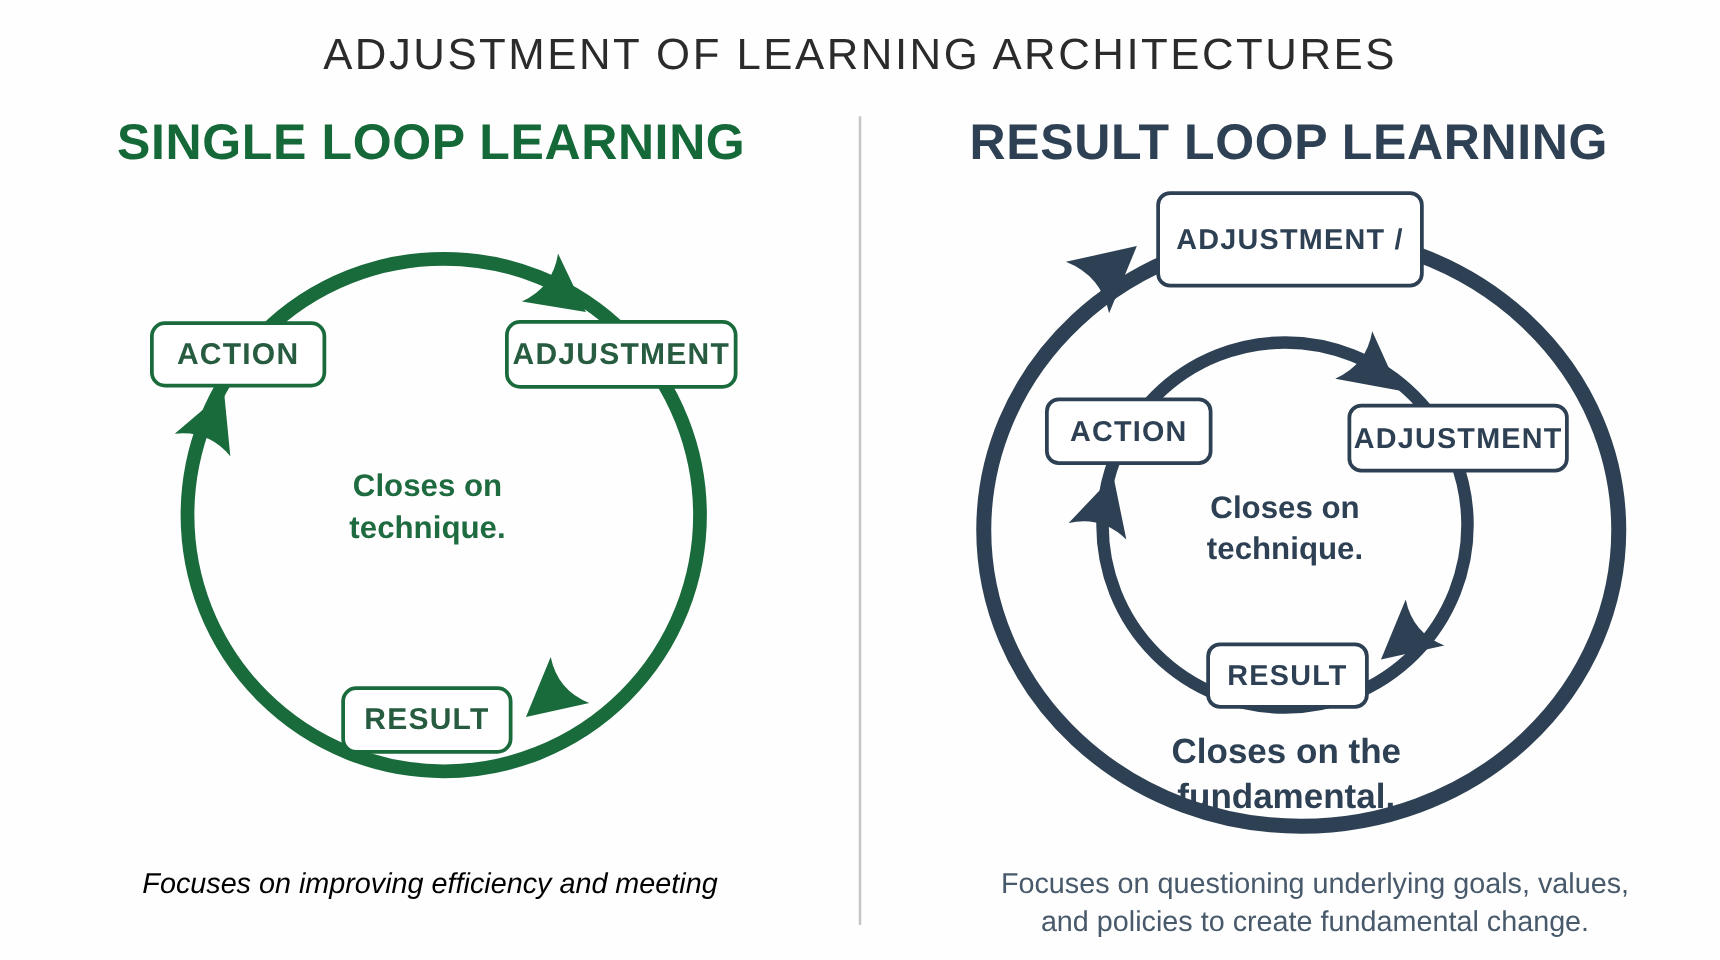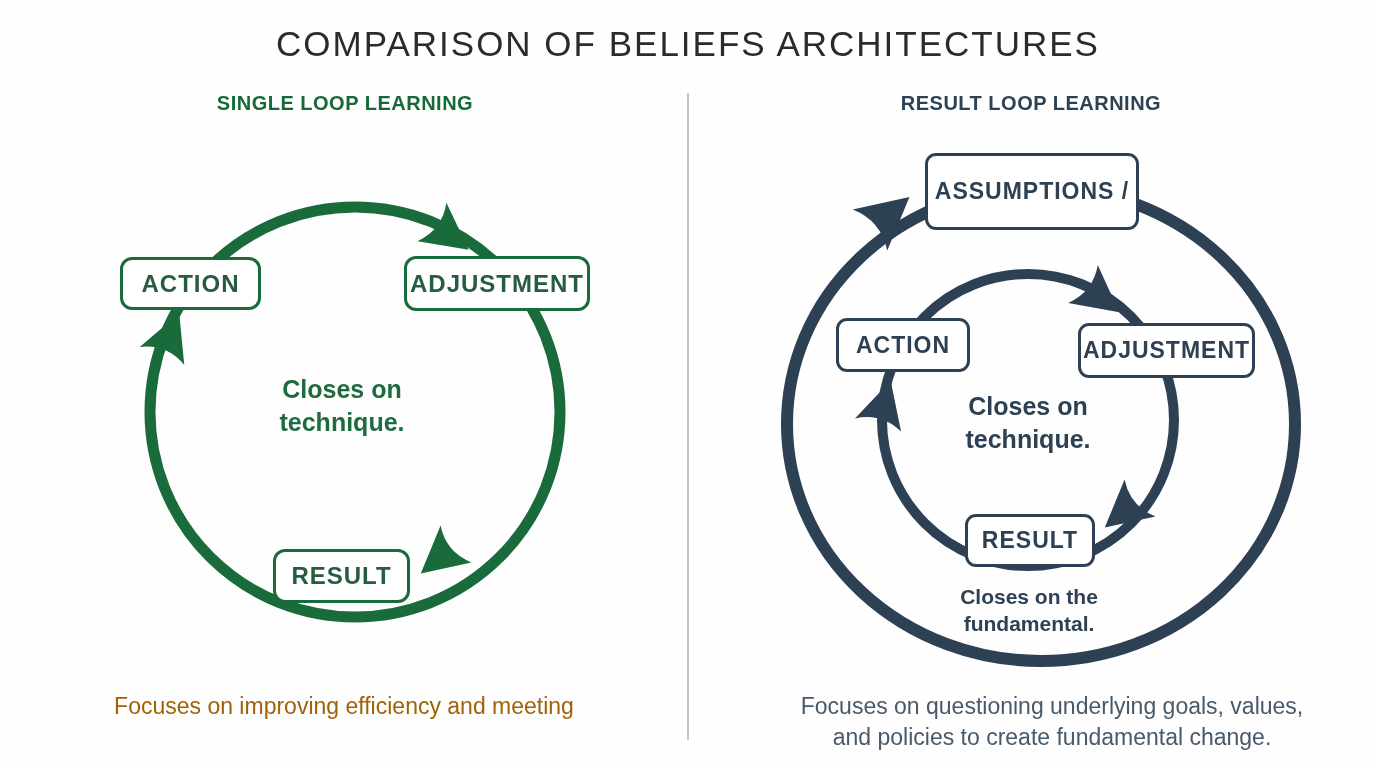--- a/index.html
+++ b/index.html
@@ -10,48 +10,48 @@
   }
   .abs{position:absolute;}
   
   .main-title{
     left:0;top:24px;width:1376px;text-align:center;
     font-size:35px;font-weight:500;letter-spacing:2px;color:#2b2b2b;
   }
   
   .divider{left:687px;top:93px;width:2px;height:647px;background:#c5c5c5;}
   
-  .col-heading{top:92px;font-size:20px;font-weight:bold;letter-spacing:0.5px;text-align:center;}
+  .col-heading{top:92px;font-size:40px;font-weight:bold;letter-spacing:0.5px;text-align:center;}
   .col-heading.single{left:25px;width:640px;color:#156938;}
   .col-heading.double{left:711px;width:640px;color:#2e4154;}
   
   svg.diagram-layer{left:0;top:0;z-index:1;}
   
   .node{
     z-index:2;background:#ffffff;display:flex;align-items:center;justify-content:center;
     text-align:center;font-weight:bold;letter-spacing:1px;box-sizing:border-box;
   }
   .node.green{border:3px solid #1a6b3c;border-radius:12px;color:#275c41;font-size:24px;}
   .node.navy{border:3px solid #2e4154;border-radius:11px;color:#2e4154;font-size:23px;}
   .node .two-line{line-height:1.25;}
   
   .note{z-index:2;text-align:center;font-weight:bold;line-height:1.3;}
   .note.green{color:#1f6b40;font-size:25px;}
   .note.navy{color:#2e4154;font-size:25px;}
   .note span{display:block;}
   
   .caption{z-index:2;text-align:center;font-size:23px;line-height:1.35;}
-  .caption.green{color:#a16207;}
+  .caption.green{color:#000000;font-style:italic;}
   .caption.navy{color:#47596a;}
   .caption span{display:block;}
 </style>
 </head>
 <body>
 
-<div class="abs main-title">COMPARISON OF BELIEFS ARCHITECTURES</div>
+<div class="abs main-title">ADJUSTMENT OF LEARNING ARCHITECTURES</div>
 
 <div class="abs divider"></div>
 
 <div class="abs col-heading single">SINGLE LOOP LEARNING</div>
 <div class="abs col-heading double">RESULT LOOP LEARNING</div>
 
 <svg class="abs diagram-layer" width="1376" height="768" viewBox="0 0 1376 768">
   <defs>
     <path id="ah" d="M0 -24 L46 0 L0 24 Q13 0 0 -24 Z"></path>
   </defs>
@@ -91,36 +91,36 @@
 <div class="abs note green" style="left:232px;top:373px;width:220px;">
   <span>Closes on</span>
   <span>technique.</span>
 </div>
 <div class="abs caption green" style="left:64px;top:691px;width:560px;">
   <span>Focuses on improving efficiency and meeting</span>
 </div>
 
 <div class="abs node navy" style="left:925px;top:153px;width:214px;height:77px;">
   <span class="two-line">
-    <span style="display:block">ASSUMPTIONS /</span>
+    <span style="display:block">ADJUSTMENT /</span>
   </span>
 </div>
 <div class="abs node navy" style="left:836px;top:318px;width:134px;height:54px;">
   <span>ACTION</span>
 </div>
 <div class="abs node navy" style="left:1078px;top:323px;width:177px;height:55px;">
   <span>ADJUSTMENT</span>
 </div>
 <div class="abs node navy" style="left:965px;top:514px;width:130px;height:53px;">
   <span>RESULT</span>
 </div>
 <div class="abs note navy" style="left:918px;top:390px;width:220px;">
   <span>Closes on</span>
   <span>technique.</span>
 </div>
-<div class="abs note navy" style="left:899px;top:583px;width:260px;font-size:21px;">
+<div class="abs note navy" style="left:899px;top:583px;width:260px;font-size:28px;">
   <span>Closes on the</span>
   <span>fundamental.</span>
 </div>
 <div class="abs caption navy" style="left:742px;top:691px;width:620px;">
   <span>Focuses on questioning underlying goals, values,</span>
   <span>and policies to create fundamental change.</span>
 </div>
 
 </body></html>

